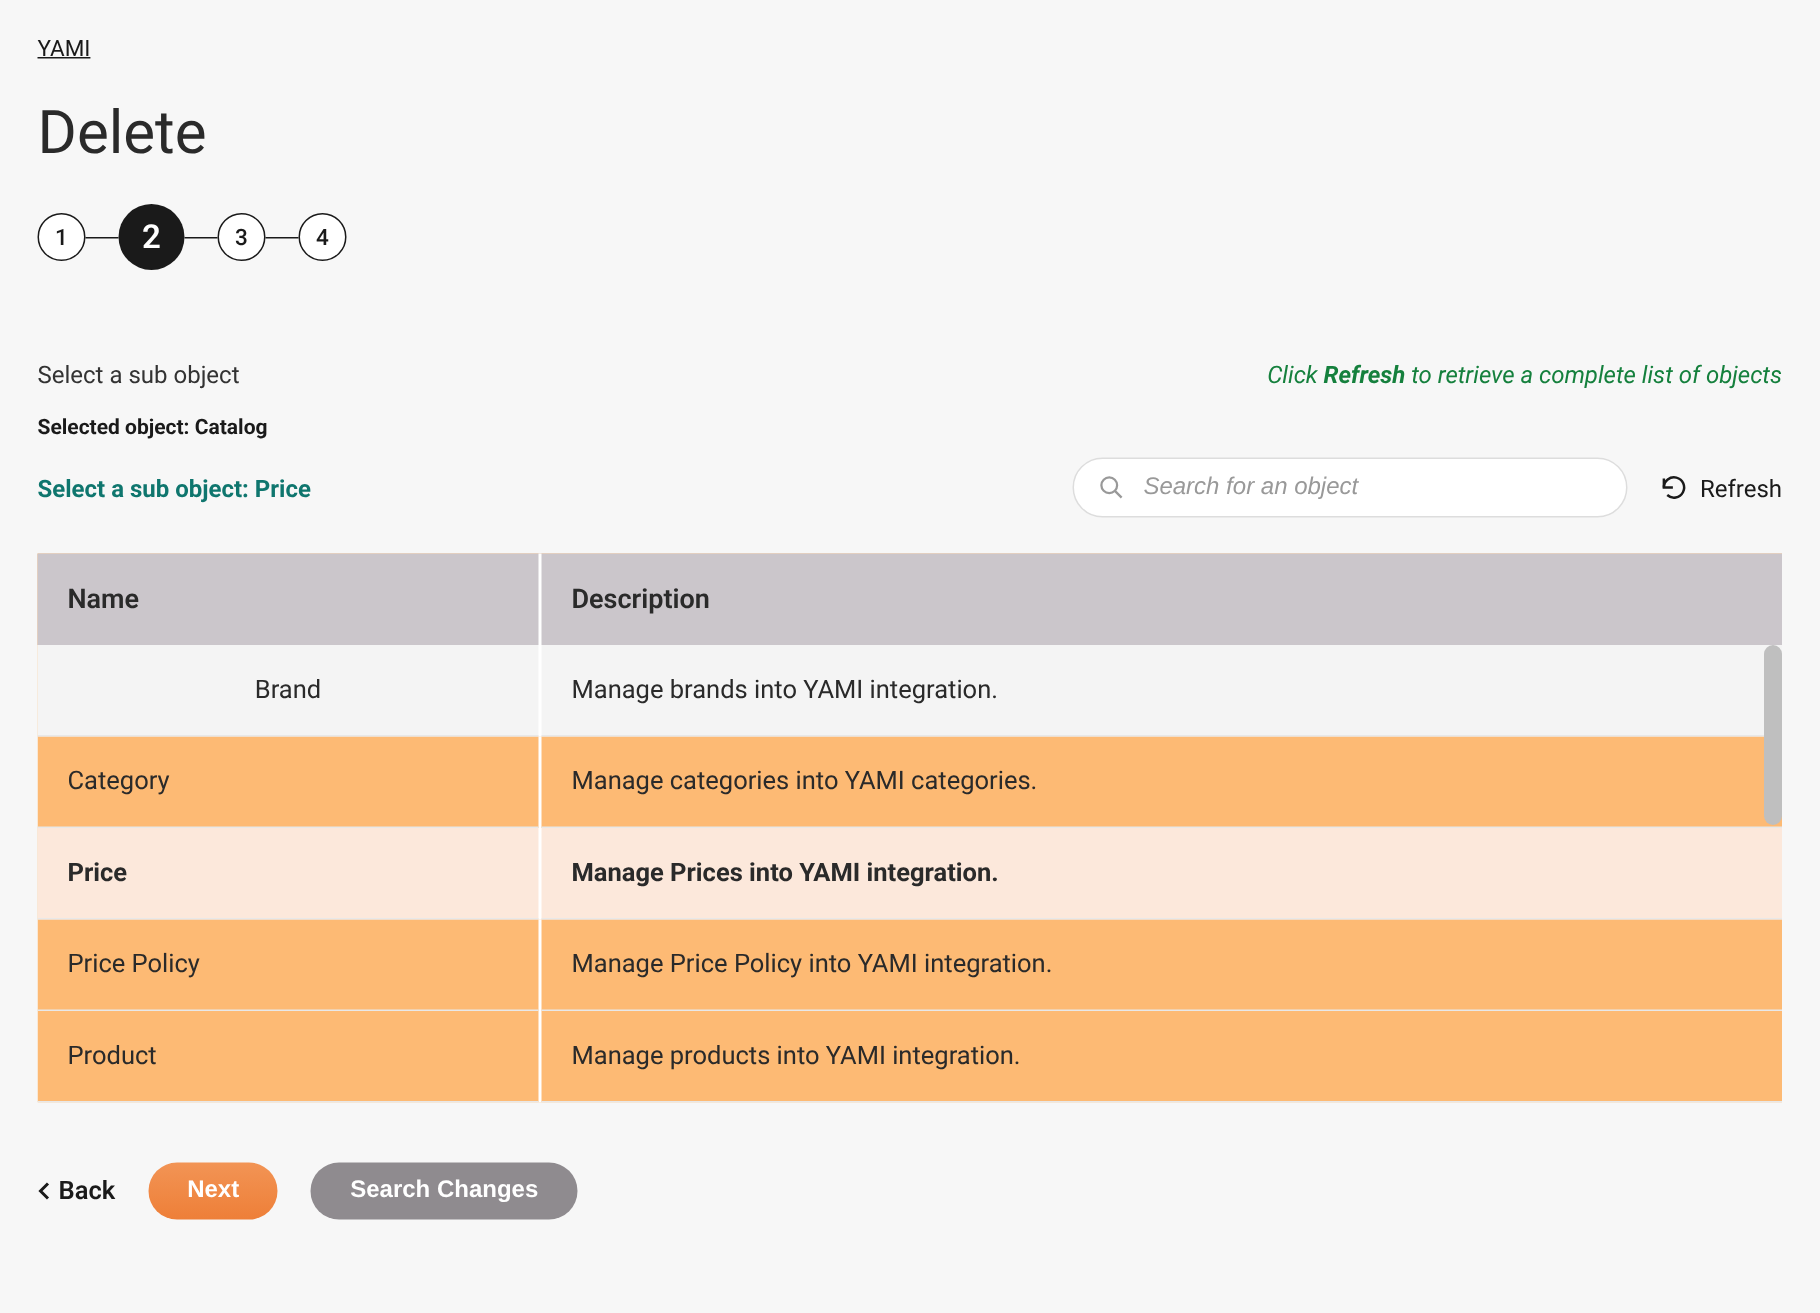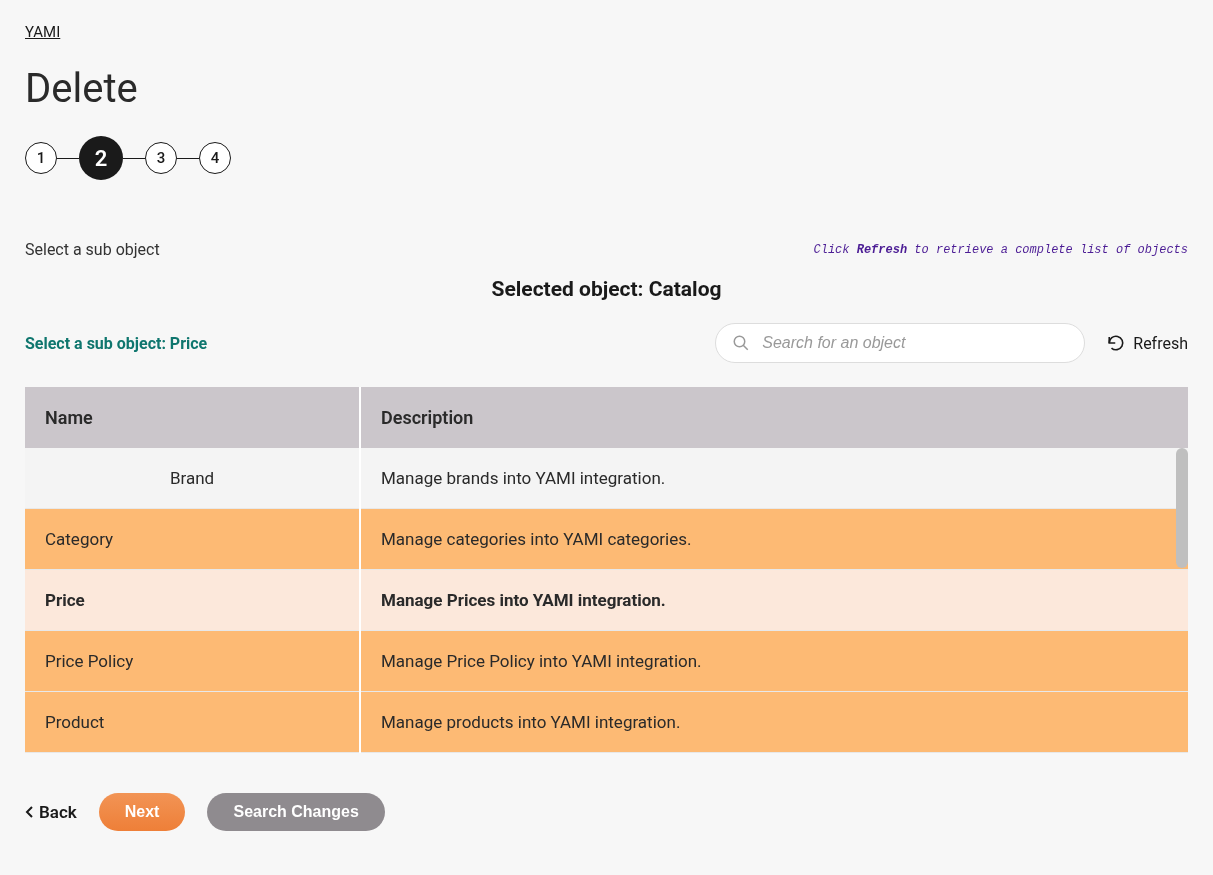--- a/index.html
+++ b/index.html
@@ -68,34 +68,32 @@
     display: flex;
     justify-content: space-between;
     align-items: center;
     margin-bottom: 18px;
   }
   .section-label {
     font-size: 16px;
     color: #333;
   }
   .hint-text {
-    font-size: 12px;
+    font-size: 16px;
     font-style: italic;
-    color: #4c1d95;
-    font-family: Liberation Mono, monospace;
+    color: #15803d;
   }
   .hint-text .bold {
     font-weight: 700;
   }
   .selected-object {
-    font-size: 21px;
+    font-size: 14px;
     font-weight: 700;
     color: #1a1a1a;
-    margin-bottom: 22px;
-    text-align: center;
+    margin-bottom: 12px;
   }
   .subobject-row {
     display: flex;
     justify-content: space-between;
     align-items: center;
     margin-bottom: 24px;
   }
   .subobject-label {
     font-size: 16px;
     font-weight: 700;

